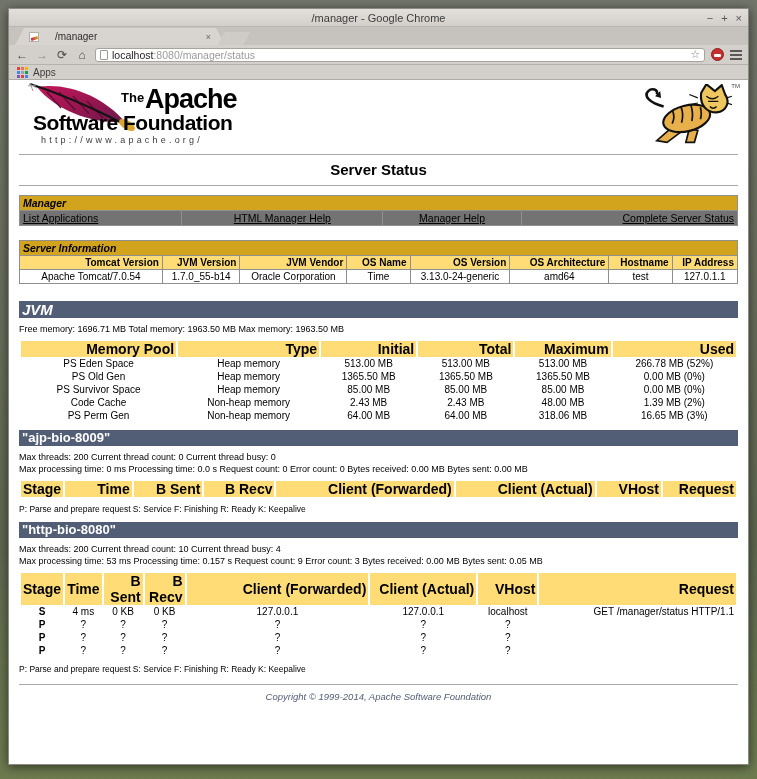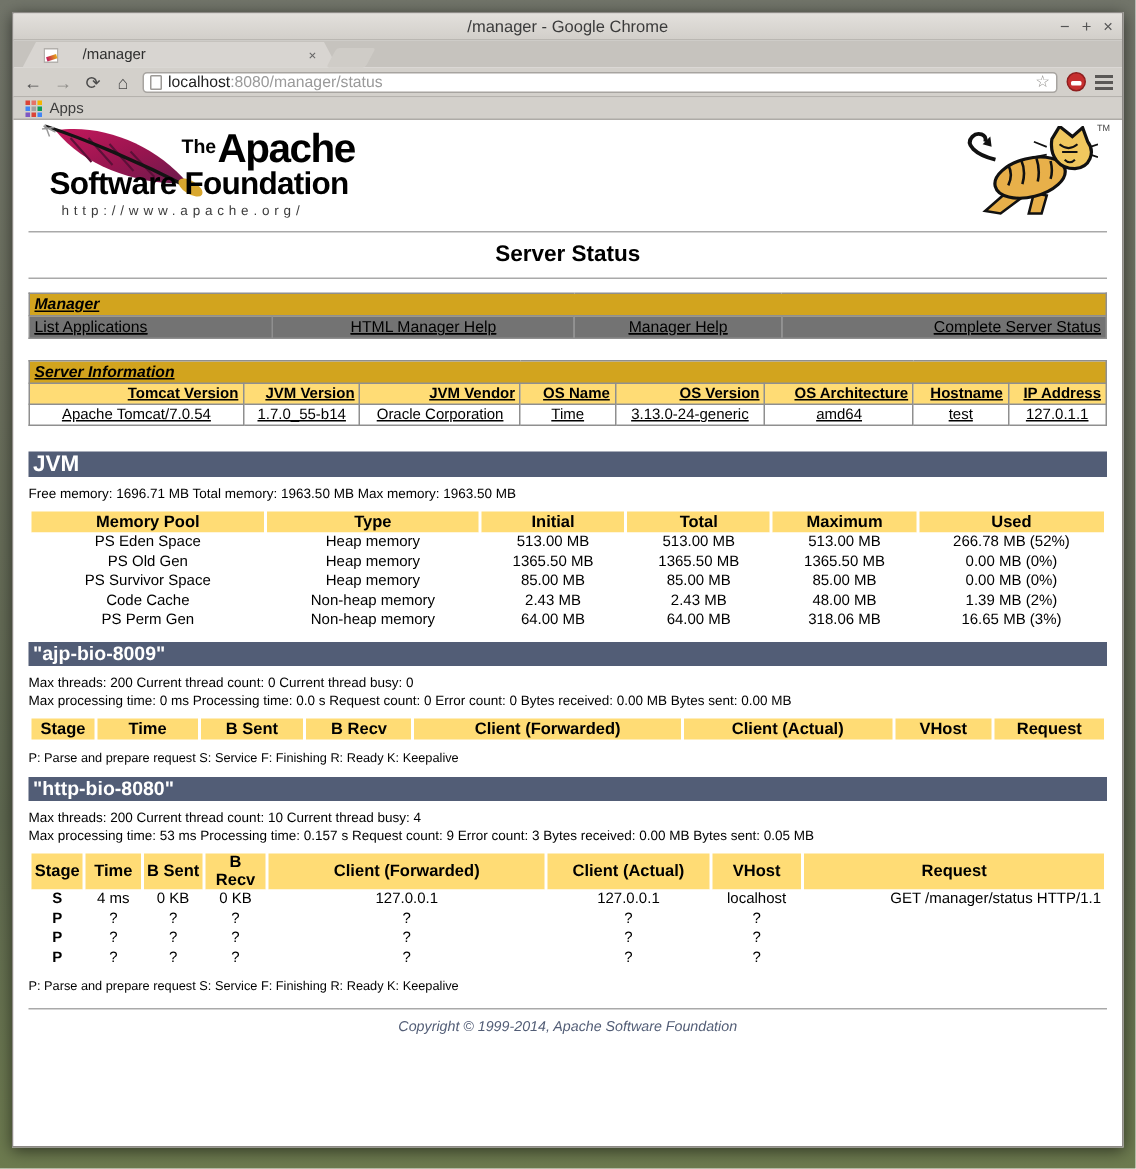--- a/index.html
+++ b/index.html
@@ -67,34 +67,34 @@
   .asf-feather { position:absolute; left:4px; top:-2px; }
   .asf-the { position:absolute; left:102px; top:6px; font-size:13px; font-weight:bold; }
   .asf-name { position:absolute; left:126px; top:0px; font-size:27px; font-weight:bold; letter-spacing:-1px; }
   .asf-line2 { position:absolute; left:14px; top:27px; font-size:21px; font-weight:bold; letter-spacing:-0.5px; }
   .asf-url { position:absolute; left:22px; top:51px; font-size:9px; letter-spacing:3.2px; color:#3c3c3c; }
   .tomcat-logo { position:relative; width:100px; height:64px; }
   .tomcat-tm { position:absolute; right:-2px; top:-1px; font-size:6px; color:#444; }
   hr.rule { border:none; border-top:1px solid #a9a9a9; margin:2px 0; }
   .page-title { text-align:center; font-size:15px; font-weight:bold; margin:6px 0 7px 0; }
   
-  table.grid { width:100%; border-collapse:collapse; margin-top:9px;text-decoration:underline; }
+  table.grid { width:100%; border-collapse:collapse; margin-top:9px; }
   table.grid td, table.grid th { border:1px solid #8f8f8f; font-size:10.5px; padding:1px 3px; height:13px; }
   td.section-gold { background:var(--title-gold); font-weight:bold; font-style:italic; font-size:11px; }
   table.grid th { background:var(--header-gold); font-weight:bold; text-align:right; font-size:10px; }
   table.grid td.val { text-align:center; font-size:10px; background:#fff; }
   td.linkcell { background:#737373; }
   td.linkcell a { color:#000; font-size:10.5px; }
   
-  .h1bar { background:var(--section-bar); color:#fff; font-weight:bold; font-size:15px; padding:0 3px; line-height:17px; margin-top:17px; }
+  .h1bar { background:var(--section-bar); color:#fff; font-weight:bold; font-size:15px; padding:0 3px; line-height:17px; margin-top:17px;font-style:italic; }
   .h2bar { background:var(--section-bar); color:#fff; font-weight:bold; font-size:13px; padding:0 3px; line-height:16px; margin-top:8px; }
   .smalltext { font-size:9px; margin-top:6px; line-height:11px; }
   
   table.status { width:100%; border-collapse:separate; border-spacing:2px 0; margin-top:6px; }
-  table.status th { background:var(--header-gold); font-size:11px; font-weight:bold; text-align:center; height:14px; padding:0 2px; }
+  table.status th { background:var(--header-gold); font-size:14px; font-weight:bold; text-align:right; height:14px; padding:0 2px; }
   table.status td { font-size:10px; text-align:center; height:13px; padding:0 2px; background:#fff; }
   table.conn td:first-child { font-weight:bold; }
   table.conn td:last-child { text-align:right; }
   .legend { font-size:8.5px; margin-top:7px; }
   .footer-rule { border:none; border-top:1px solid #a9a9a9; margin:10px 0 6px 0; }
   .copyright { text-align:center; font-size:9.5px; font-style:italic; color:var(--section-bar); }
 </style>
 </head>
 <body>
 

